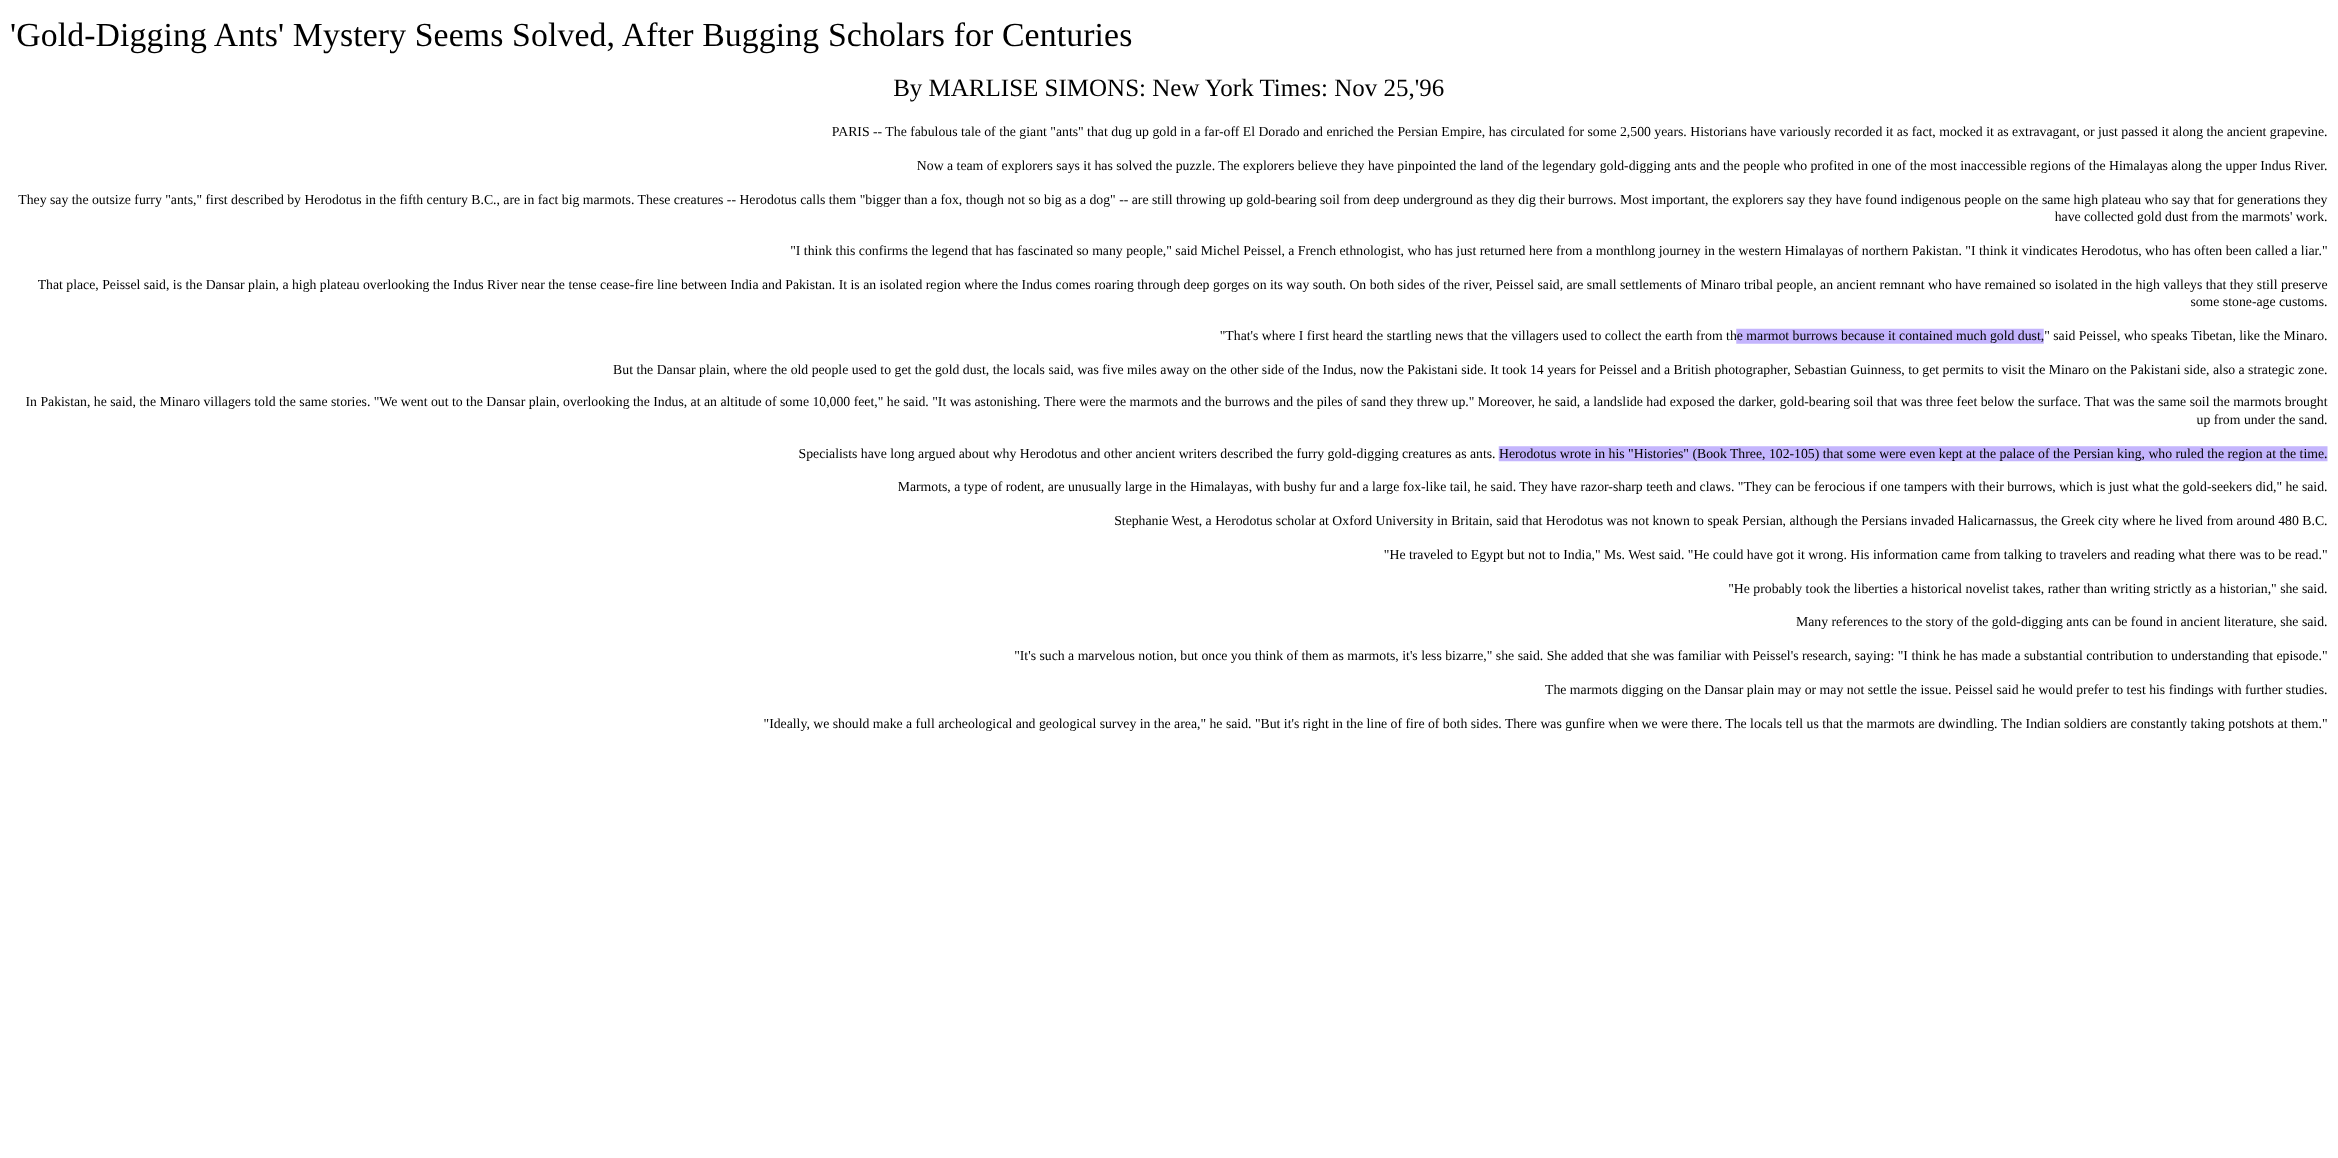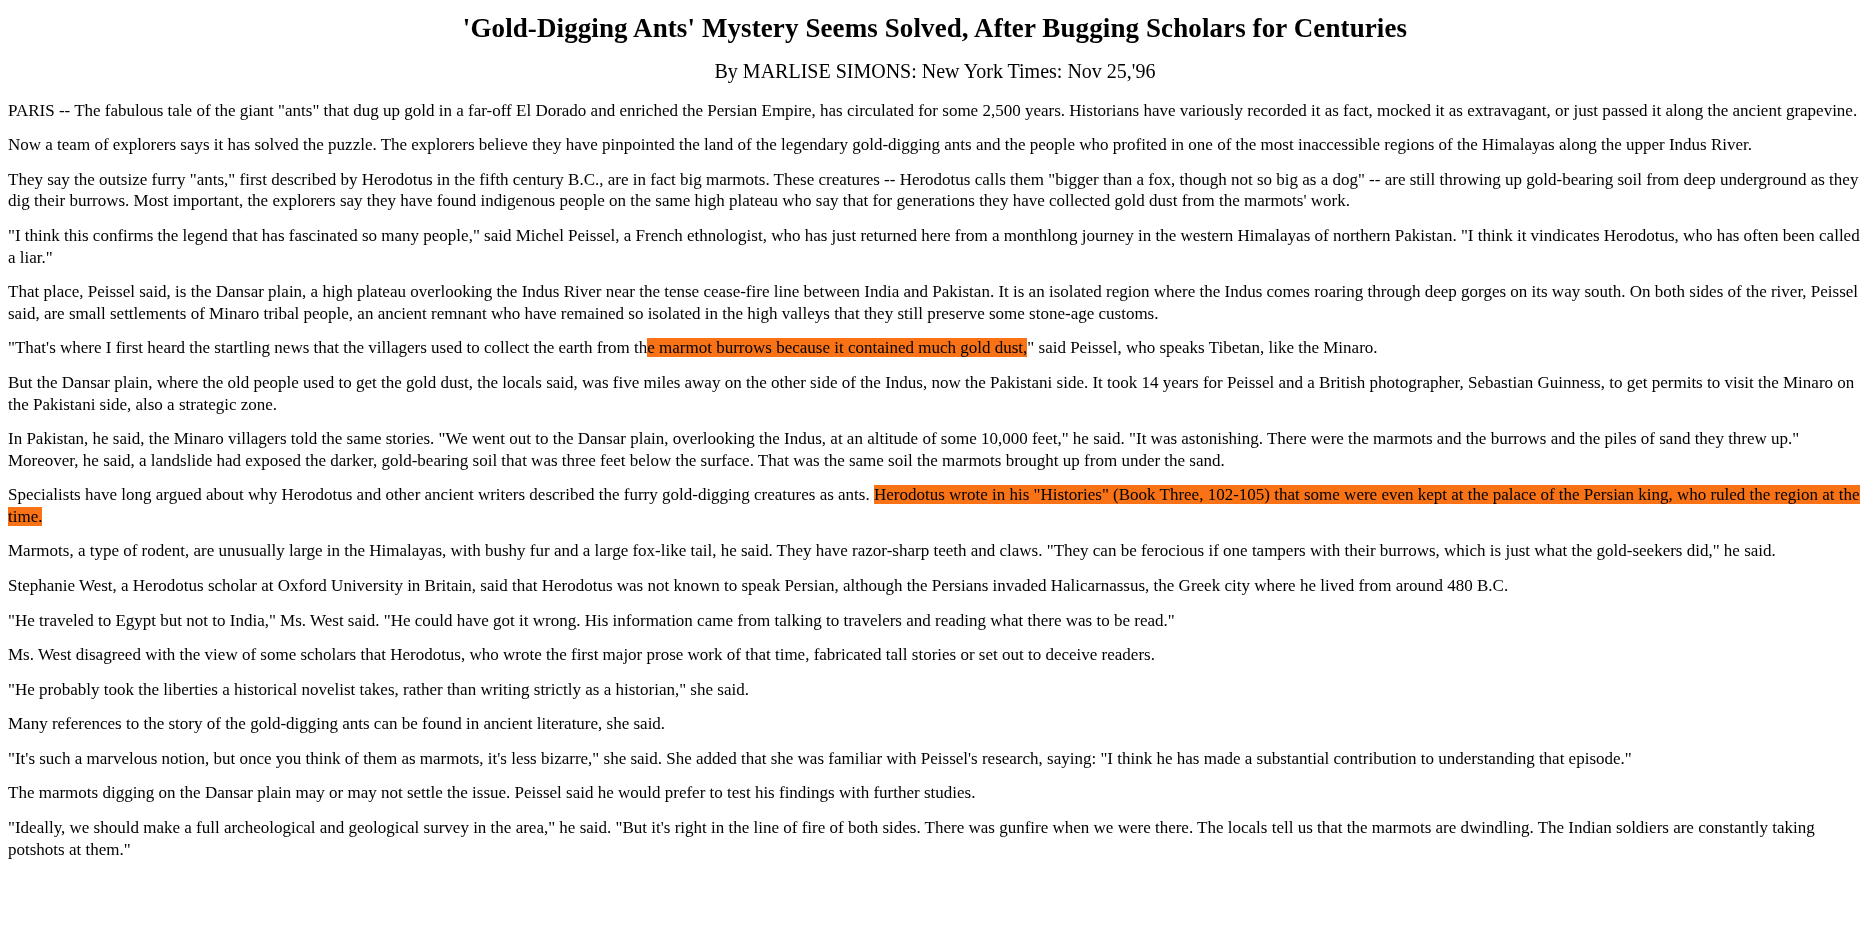--- a/index.html
+++ b/index.html
@@ -11,42 +11,41 @@
     width: 1870px;
     min-height: 926px;
     font-family: "Liberation Serif", "DejaVu Serif", serif;
     color: #000000;
   }
   .page {
     padding: 6px 8px 10px 8px;
     box-sizing: border-box;
   }
   .article-title {
-    text-align: center;
     font-size: 27px;
-    font-weight: bold;
+    font-weight: normal;
     line-height: 1.25;
     margin: 6px 0 4px 0;
     letter-spacing: 0.1px;
   }
   .article-byline {
     text-align: center;
     font-size: 20px;
     font-weight: normal;
     line-height: 1.3;
     margin: 12px 0 16px 0;
   }
   .body-text p {
-    font-size: 17px;
+    font-size: 11px;
     line-height: 1.27;
     margin: 0 0 13px 0;
-    text-align: left;
+    text-align: right;
   }
   .hl {
-    background: #f97316;
+    background: #c4b5fd;
   }
   .body-text p:last-child {
     margin-bottom: 0;
   }
 </style>
 </head>
 <body>
 
 <div class="page">
   <h1 class="article-title">'Gold-Digging Ants' Mystery Seems Solved, After Bugging Scholars for Centuries</h1>
@@ -57,20 +56,19 @@
       <p><span>They say the outsize furry "ants," first described by Herodotus in the fifth century B.C., are in fact big marmots. These creatures -- Herodotus calls them "bigger than a fox, though not so big as a dog" -- are still throwing up gold-bearing soil from deep underground as they dig their burrows. Most important, the explorers say they have found indigenous people on the same high plateau who say that for generations they have collected gold dust from the marmots' work.</span></p>
       <p><span>"I think this confirms the legend that has fascinated so many people," said Michel Peissel, a French ethnologist, who has just returned here from a monthlong journey in the western Himalayas of northern Pakistan. "I think it vindicates Herodotus, who has often been called a liar."</span></p>
       <p><span>That place, Peissel said, is the Dansar plain, a high plateau overlooking the Indus River near the tense cease-fire line between India and Pakistan. It is an isolated region where the Indus comes roaring through deep gorges on its way south. On both sides of the river, Peissel said, are small settlements of Minaro tribal people, an ancient remnant who have remained so isolated in the high valleys that they still preserve some stone-age customs.</span></p>
       <p><span>"That's where I first heard the startling news that the villagers used to collect the earth from th</span><span class="hl">e marmot burrows because it contained much gold dust,</span><span>" said Peissel, who speaks Tibetan, like the Minaro.</span></p>
       <p><span>But the Dansar plain, where the old people used to get the gold dust, the locals said, was five miles away on the other side of the Indus, now the Pakistani side. It took 14 years for Peissel and a British photographer, Sebastian Guinness, to get permits to visit the Minaro on the Pakistani side, also a strategic zone.</span></p>
       <p><span>In Pakistan, he said, the Minaro villagers told the same stories. "We went out to the Dansar plain, overlooking the Indus, at an altitude of some 10,000 feet," he said. "It was astonishing. There were the marmots and the burrows and the piles of sand they threw up." Moreover, he said, a landslide had exposed the darker, gold-bearing soil that was three feet below the surface. That was the same soil the marmots brought up from under the sand.</span></p>
       <p><span>Specialists have long argued about why Herodotus and other ancient writers described the furry gold-digging creatures as ants. </span><span class="hl">Herodotus wrote in his "Histories" (Book Three, 102-105) that some were even kept at the palace of the Persian king, who ruled the region at the time.</span></p>
       <p><span>Marmots, a type of rodent, are unusually large in the Himalayas, with bushy fur and a large fox-like tail, he said. They have razor-sharp teeth and claws. "They can be ferocious if one tampers with their burrows, which is just what the gold-seekers did," he said.</span></p>
       <p><span>Stephanie West, a Herodotus scholar at Oxford University in Britain, said that Herodotus was not known to speak Persian, although the Persians invaded Halicarnassus, the Greek city where he lived from around 480 B.C.</span></p>
       <p><span>"He traveled to Egypt but not to India," Ms. West said. "He could have got it wrong. His information came from talking to travelers and reading what there was to be read."</span></p>
-      <p><span>Ms. West disagreed with the view of some scholars that Herodotus, who wrote the first major prose work of that time, fabricated tall stories or set out to deceive readers.</span></p>
       <p><span>"He probably took the liberties a historical novelist takes, rather than writing strictly as a historian," she said.</span></p>
       <p><span>Many references to the story of the gold-digging ants can be found in ancient literature, she said.</span></p>
       <p><span>"It's such a marvelous notion, but once you think of them as marmots, it's less bizarre," she said. She added that she was familiar with Peissel's research, saying: "I think he has made a substantial contribution to understanding that episode."</span></p>
       <p><span>The marmots digging on the Dansar plain may or may not settle the issue. Peissel said he would prefer to test his findings with further studies.</span></p>
       <p><span>"Ideally, we should make a full archeological and geological survey in the area," he said. "But it's right in the line of fire of both sides. There was gunfire when we were there. The locals tell us that the marmots are dwindling. The Indian soldiers are constantly taking potshots at them."</span></p>
     </div>
 </div>
 
 </body></html>

